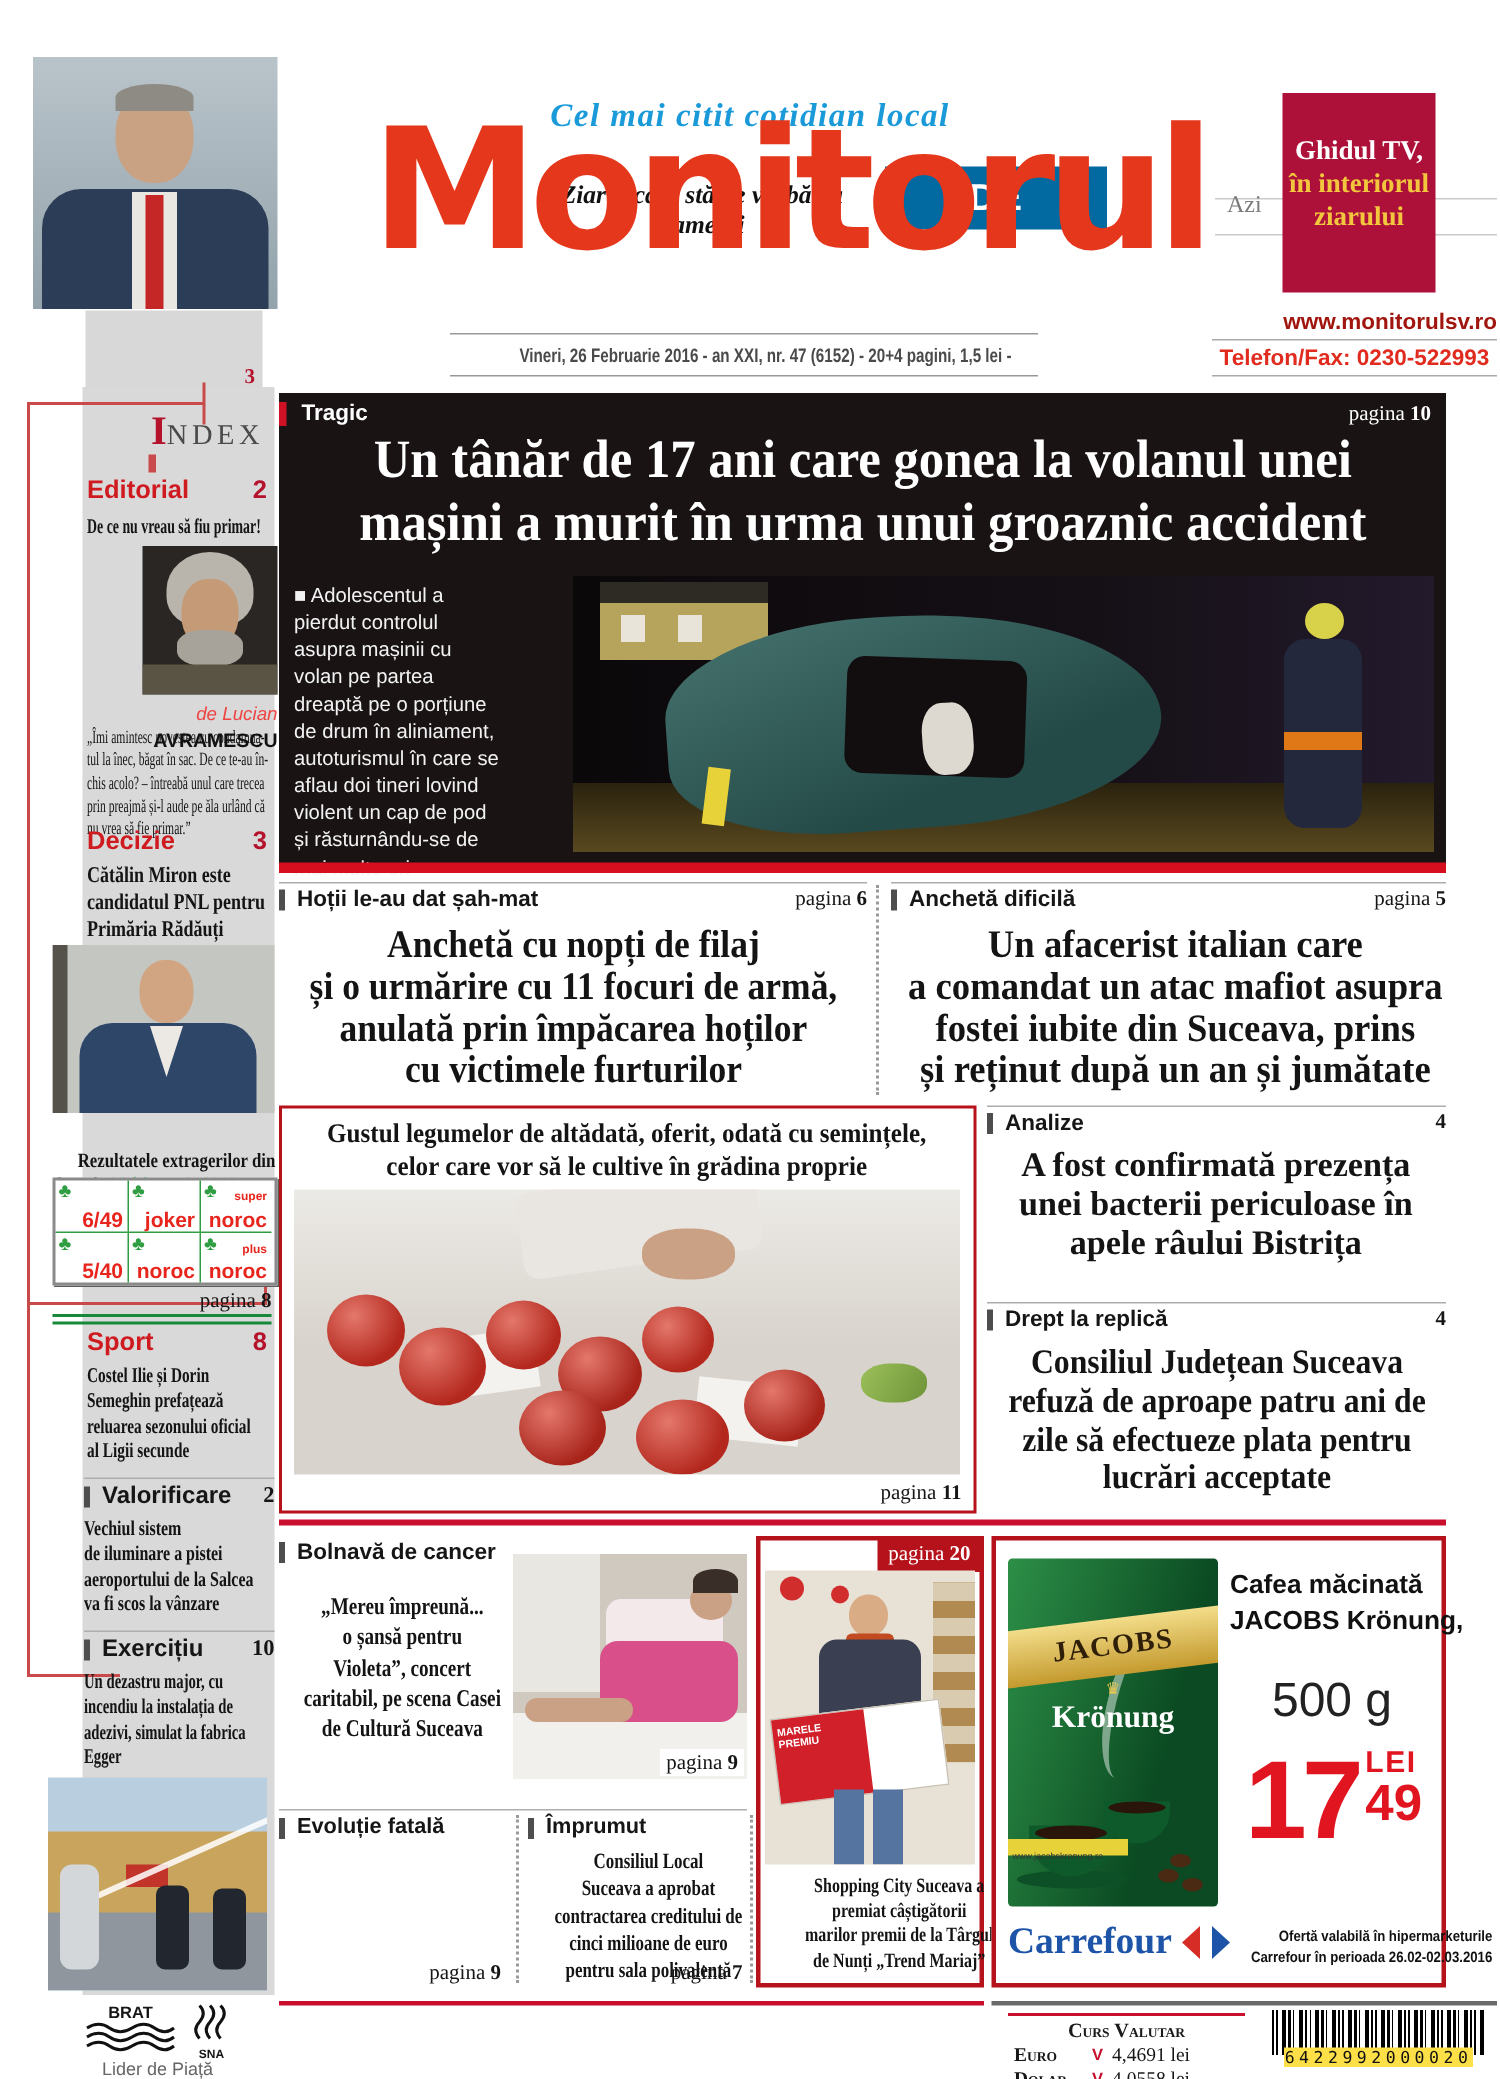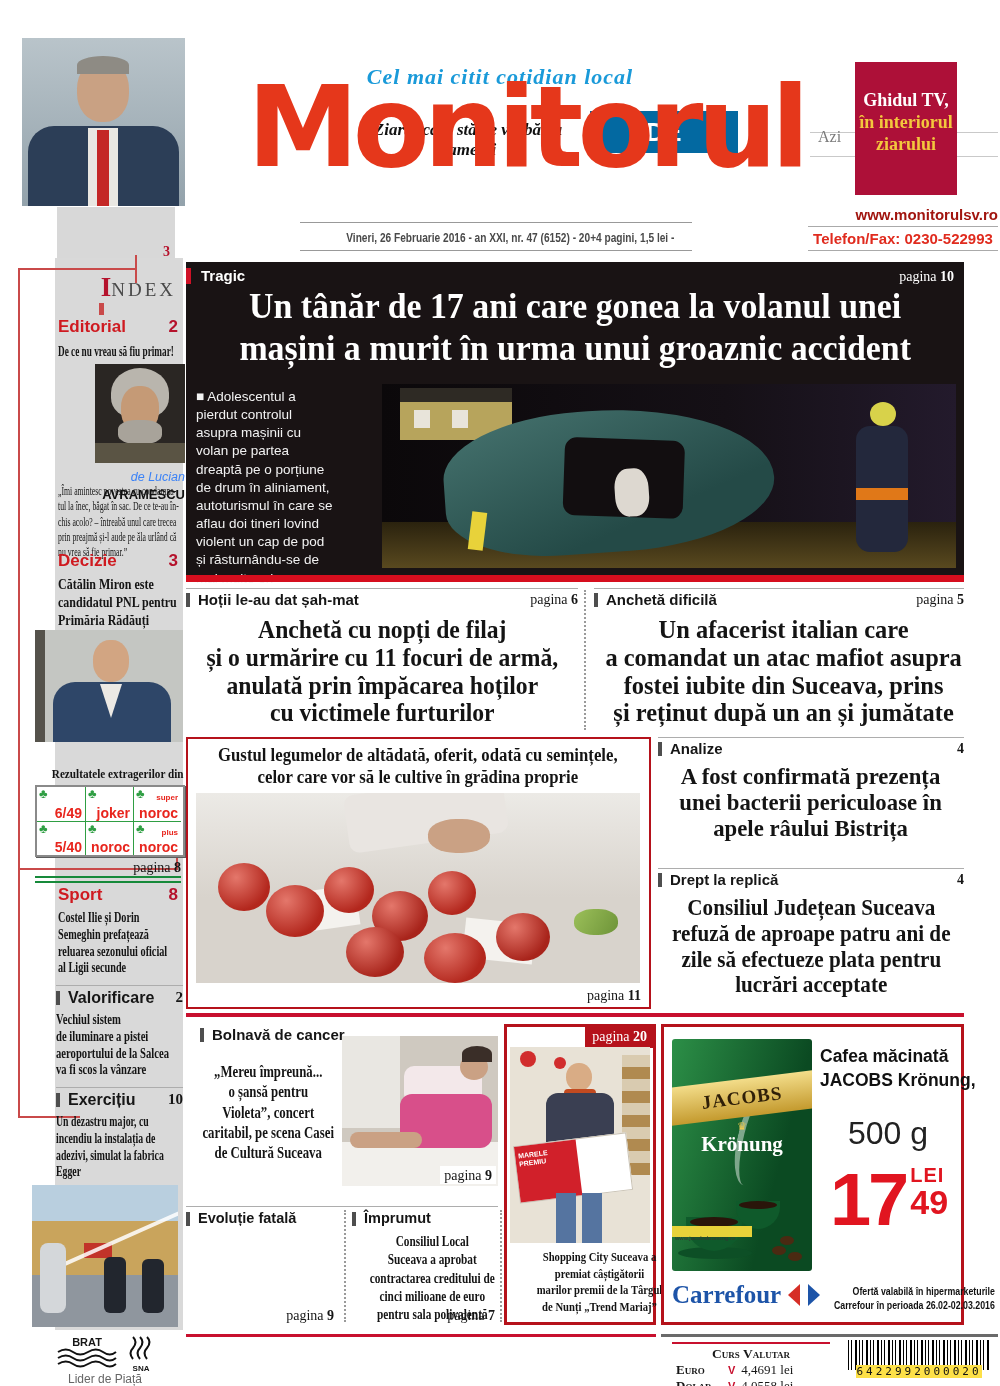--- a/index.html
+++ b/index.html
@@ -111,21 +111,21 @@
   <div class="sqw left" style="left:58px;top:342px;width:125px;">
     <span class="sq" style="font-size:14px;line-height:1.2;transform:scaleX(.66);">De ce nu vreau să fiu primar!</span>
   </div>
   <div class="ph" style="left:95px;top:364px;width:90px;height:99px;background:#2a2623;">
     <div class="abs" style="left:16px;top:4px;width:58px;height:50px;background:#b9b5ad;border-radius:50% 50% 40% 40%;"></div>
     <div class="abs" style="left:26px;top:22px;width:38px;height:46px;background:#c59a76;border-radius:45%;"></div>
     <div class="abs" style="left:23px;top:56px;width:44px;height:24px;background:#a8a39a;border-radius:40%;"></div>
     <div class="abs" style="left:0;bottom:0;width:90px;height:20px;background:#5a5444;"></div>
   </div>
   <div class="abs" style="left:58px;top:467px;width:127px;text-align:right;">
-    <span style="font:italic 400 12.5px 'Liberation Sans',sans-serif;color:#3b82f6;">de Lucian</span>
+    <span style="font:italic 400 12.5px 'Liberation Sans',sans-serif;color:#ef4444;">de Lucian</span>
     <span style="font:700 13px 'Liberation Sans',sans-serif;color:#111;">AVRAMESCU</span>
   </div>
   <div class="sqw left" style="left:58px;top:484px;width:130px;">
     <span class="sq" style="font-weight:400;font-size:12.5px;line-height:1.22;transform:scaleX(.62);">„Îmi amintesc povestea cu condamna-
 tul la înec, băgat în sac. De ce te-au în-
 chis acolo? – întreabă unul care trecea
 prin preajmă și-l aude pe ăla urlând că
 nu vrea să fie primar.”</span>
   </div>
 
@@ -364,21 +364,21 @@
   </div>
   <div class="sqw" style="left:658px;top:895px;width:306px;">
     <span class="sq" style="font-size:23px;line-height:1.12;transform:scaleX(.92);">Consiliul Județean Suceava
 refuză de aproape patru ani de
 zile să efectueze plata pentru
 lucrări acceptate</span>
   </div>
 
   <div class="redline" style="left:186px;top:1013px;width:778px;height:4px;"></div>
 
-  <div class="krow" style="left:200px;top:1024px;width:312px;border-top:none;">
+  <div class="krow" style="left:186px;top:1024px;width:312px;border-top:none;">
     <span class="tick"></span>
     <span>Bolnavă de cancer</span>
   </div>
   <div class="sqw" style="left:186px;top:1062px;width:154px;">
     <span class="sq" style="font-size:16px;line-height:1.27;transform:scaleX(.80);">„Mereu împreună...
 o șansă pentru
 Violeta”, concert
 caritabil, pe scena Casei
 de Cultură Suceava</span>
   </div>

